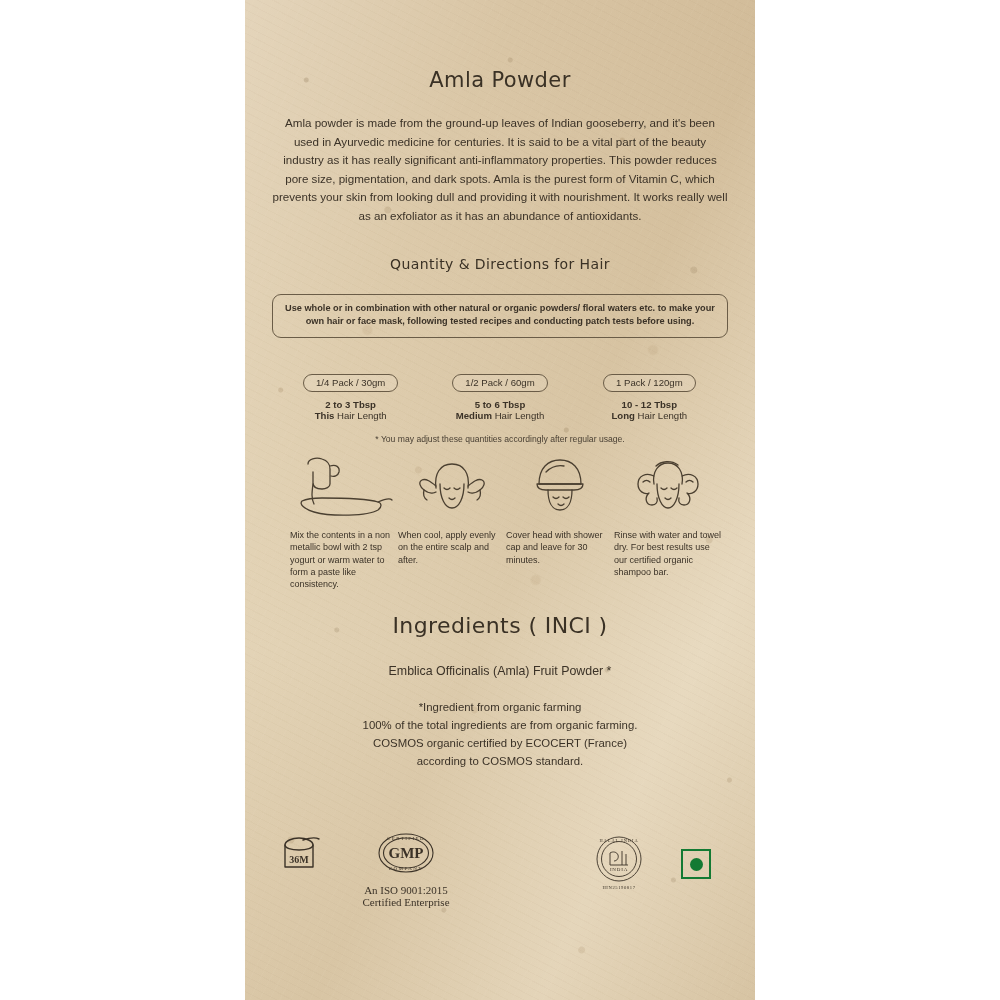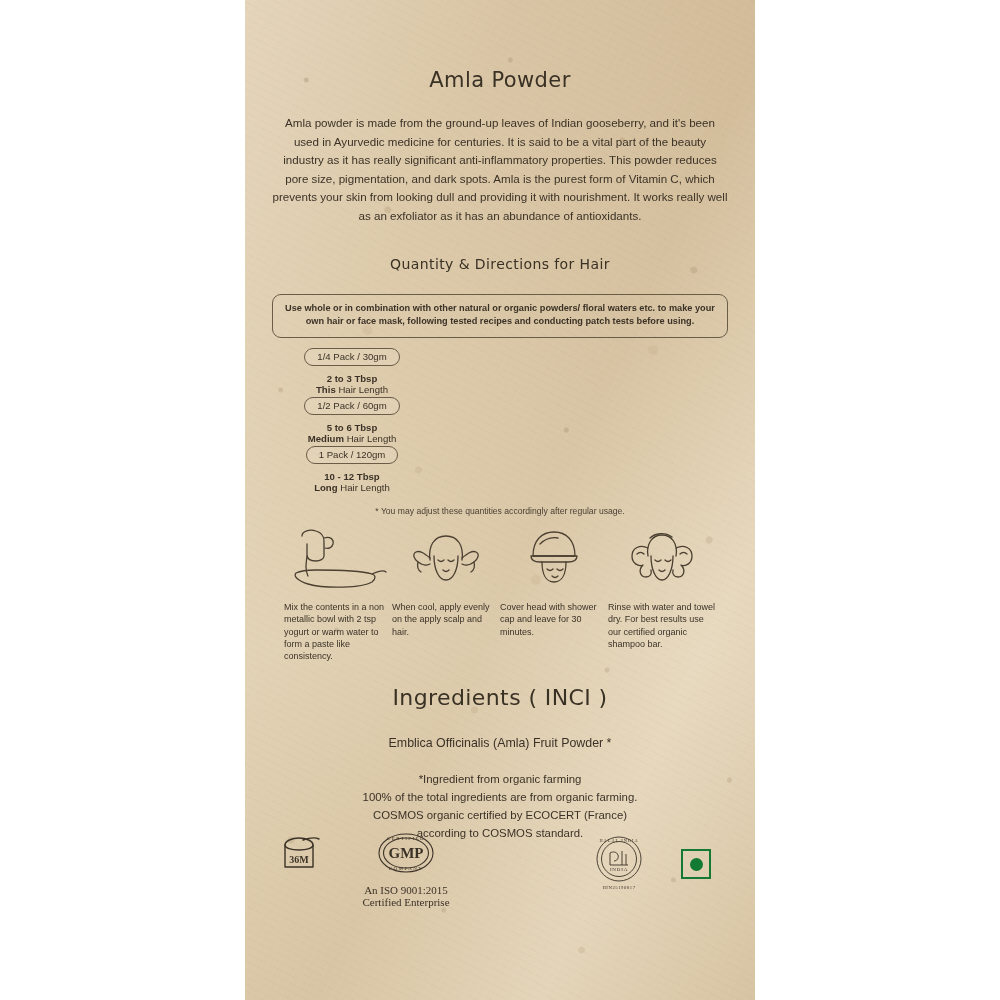--- a/index.html
+++ b/index.html
@@ -106,24 +106,23 @@
     padding: 7px 12px 8px;
     font-size: 9.2px;
     line-height: 13.6px;
     text-align: center;
     color: #3b3227;
     font-weight: bold;
   }
 
   
   #packs {
-    margin-top: 8px;
+    margin-top: 34px;
     display: flex;
     padding: 0 4px;
-    flex-direction: column;
   }
   .pack {
     width: 152px;
     text-align: center;
   }
   .pack-pill {
     display: inline-block;
     border: 1px solid #6a5c47;
     border-radius: 11px;
     padding: 2px 12px 3px;
@@ -147,21 +146,21 @@
     margin-top: 13px;
     text-align: center;
     font-size: 8.6px;
     color: #4a4034;
   }
 
   
   #steps {
     margin-top: 10px;
     display: flex;
-    justify-content: center;
+    justify-content: flex-end;
     padding: 0 6px;
   }
   .step {
     width: 108px;
   }
   .step-art {
     height: 66px;
     display: flex;
     align-items: flex-end;
     justify-content: center;
@@ -280,21 +279,21 @@
             <path d="M40 30 C40 44, 45 54, 52 54 C59 54, 64 44, 64 30"></path>
             <path d="M44 34 C46 36, 48 36, 50 34"></path>
             <path d="M54 34 C56 36, 58 36, 60 34"></path>
             <path d="M49 44 C51 46, 53 46, 55 44"></path>
             <path d="M36 32 C31 28, 26 24, 22 26 C18 28, 20 33, 24 36 C28 39, 33 40, 36 38"></path>
             <path d="M68 32 C73 28, 78 24, 82 26 C86 28, 84 33, 80 36 C76 39, 71 40, 68 38"></path>
             <path d="M24 36 C23 40, 24 44, 27 46"></path>
             <path d="M80 36 C81 40, 80 44, 77 46"></path>
           </svg>
         </div>
-        <div class="step-text">When cool, apply evenly on the apply scalp and hair.</div>
+        <div class="step-text">When cool, apply evenly on the entire scalp and after.</div>
       </div>
 
       <div class="step">
         <div class="step-art">
           <svg width="104" height="66" viewBox="0 0 104 66" fill="none" stroke="#4a3f30" stroke-width="1.3" stroke-linecap="round" stroke-linejoin="round">
             <path d="M31 30 C31 14, 40 6, 52 6 C64 6, 73 14, 73 30 Z"></path>
             <path d="M29 30 C29 34, 32 36, 38 36 L66 36 C72 36, 75 34, 75 30 Z"></path>
             <path d="M40 36 C40 48, 44 56, 52 56 C60 56, 64 48, 64 36"></path>
             <path d="M45 43 C47 45, 49 45, 51 43"></path>
             <path d="M55 43 C57 45, 59 45, 61 43"></path>

